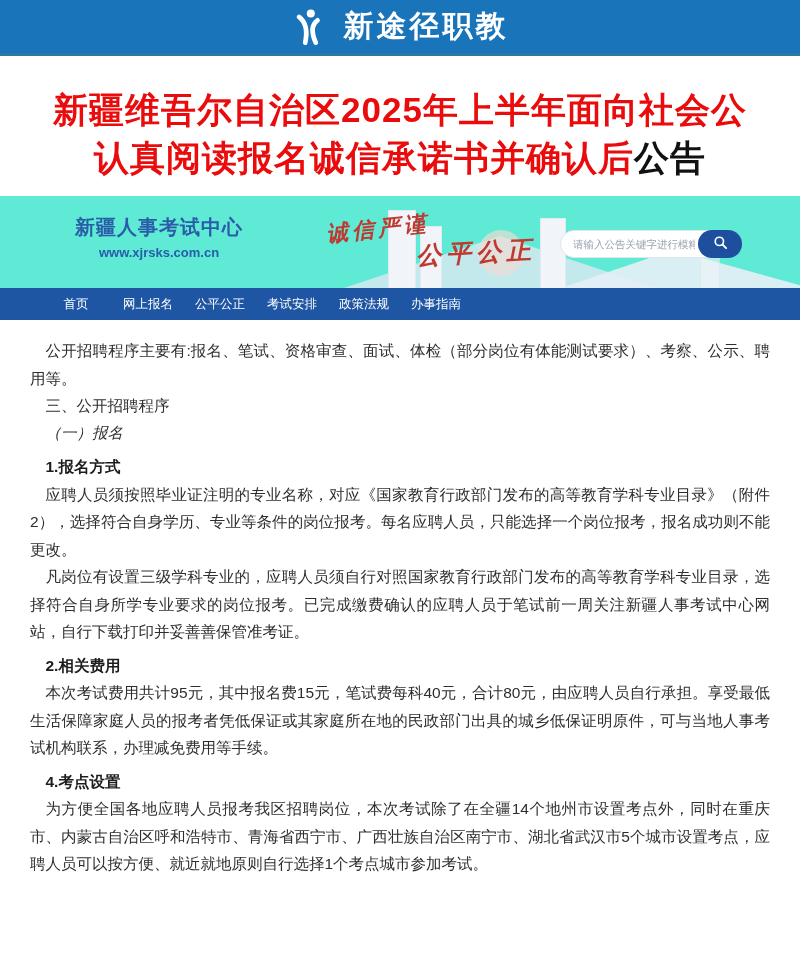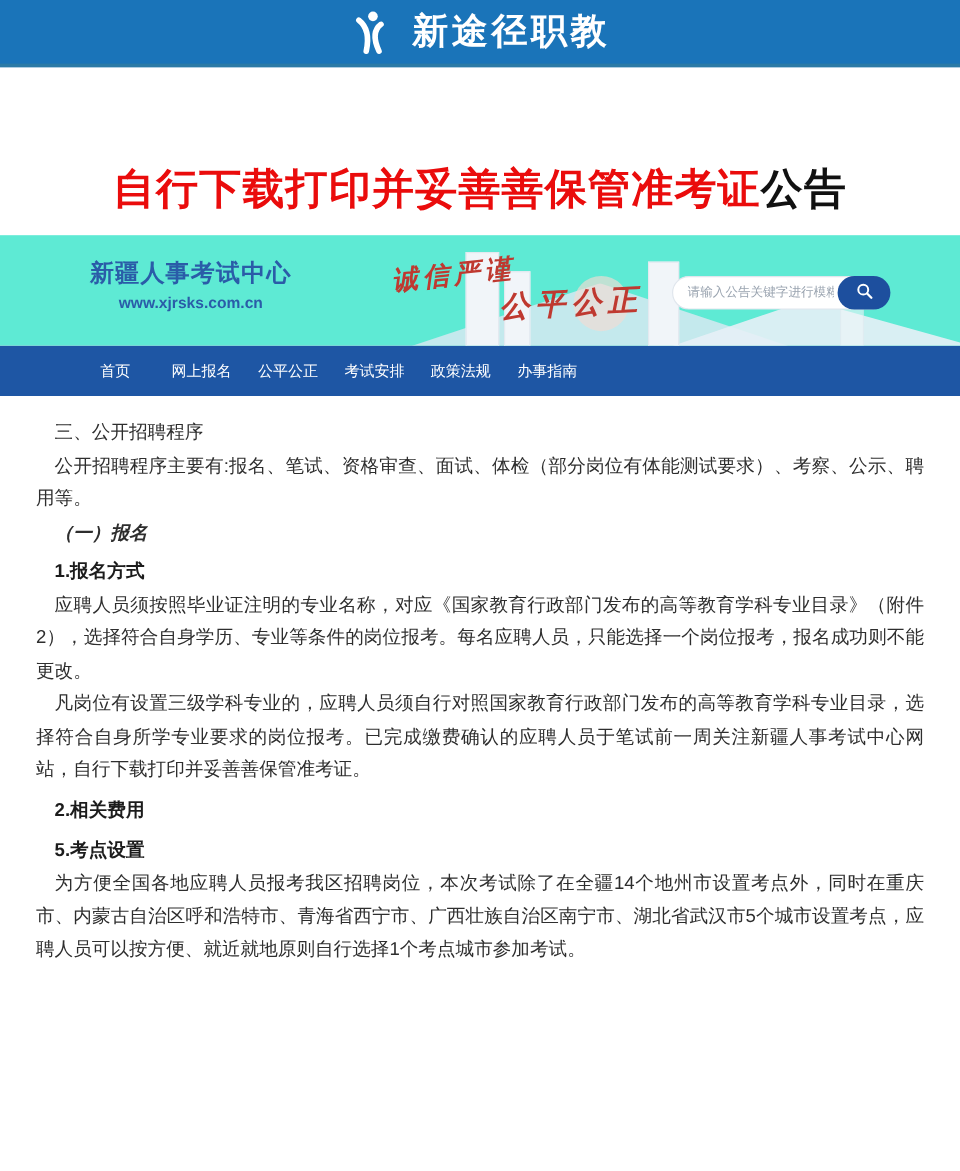--- a/index.html
+++ b/index.html
@@ -52,55 +52,55 @@
     font-family:"Liberation Sans",sans-serif;
   }
   .search input::placeholder{color:#9aa4b0;}
   .search-btn{
     position:absolute;right:-2px;top:0;width:44px;height:28px;border:none;
     border-radius:14px;background:var(--search-btn-blue,#1d4f9e);
     display:flex;align-items:center;justify-content:center;cursor:pointer;
   }
   
   .nav{
-    height:42px;background:var(--nav-blue,#1e56a4);
-    display:flex;align-items:center;padding-left:60px;box-sizing:border-box;
+    height:32px;background:var(--nav-blue,#1e56a4);
+    display:flex;align-items:center;padding-left:40px;box-sizing:border-box;
   }
   .nav-item{
     width:72px;text-align:center;color:#ffffff;font-size:12.5px;
     text-decoration:none;line-height:34px;cursor:pointer;
   }
   
   .article{
     padding:17px 30px 0 30px;color:#2e2e2e;
     font-size:15.5px;line-height:27.5px;text-align:justify;
   }
   .article p{margin:0;text-indent:1em;}
   .article p.bold{font-weight:800;color:#1c1c1c;margin-top:6px;}
-  .article p.kaiti{font-family:"DejaVu Serif","Liberation Serif",serif;font-style:italic;font-weight:bold;}
+  .article p.kaiti{font-family:"DejaVu Serif","Liberation Serif",serif;font-style:italic;}
 </style>
 </head>
 <body>
 
 <header class="topbar">
   <div class="brand">
     <span>
       <svg width="32" height="38" viewBox="0 0 26 34" fill="none">
         <circle cx="15.5" cy="5" r="3.6" fill="#ffffff"></circle>
         <path d="M5 8 Q14 15 10.5 31" stroke="#ffffff" stroke-width="4.2" stroke-linecap="round" fill="none"></path>
         <path d="M21.5 11 Q13.5 17 20 31" stroke="#ffffff" stroke-width="4.2" stroke-linecap="round" fill="none"></path>
       </svg>
     </span>
     <span class="brand-text">新途径职教</span>
   </div>
 </header>
 
 <h1 class="announce">
-  <br>
-  <span>自行下载打印并妥善善保管准考证</span><span class="black">公告</span>
+  <span>新疆维吾尔自治区2025年上半年面向社会公</span><br>
+  <span>认真阅读报名诚信承诺书并确认后</span><span class="black">公告</span>
 </h1>
 
 <section class="band">
   <div class="decor mtn1" style="left:290px;bottom:-18px;"></div>
   <div class="decor mtn2" style="left:520px;bottom:-14px;"></div>
   <div class="decor bld" style="left:388px;top:14px;width:26px;height:78px;"></div>
   <div class="decor bld" style="left:420px;top:30px;width:20px;height:62px;"></div>
   <div class="decor bld" style="left:540px;top:22px;width:24px;height:70px;"></div>
   <div class="decor bld" style="left:700px;top:40px;width:18px;height:52px;opacity:.6;"></div>
   <div class="decor sun" style="left:478px;top:34px;"></div>
@@ -129,22 +129,23 @@
 <nav class="nav" id="main-nav">
     <a class="nav-item">首页</a>
     <a class="nav-item">网上报名</a>
     <a class="nav-item">公平公正</a>
     <a class="nav-item">考试安排</a>
     <a class="nav-item">政策法规</a>
     <a class="nav-item">办事指南</a>
   </nav>
 
 <main class="article" id="article-body">
+    <p class="plain">公开招聘程序主要有:报名、笔试、资格审查、面试、体检（部分岗位有体能测试要求）、考察、公示、聘用等。</p>
     <p class="plain">三、公开招聘程序</p>
-    <p class="plain">公开招聘程序主要有:报名、笔试、资格审查、面试、体检（部分岗位有体能测试要求）、考察、公示、聘用等。</p>
     <p class="kaiti">（一）报名</p>
     <p class="bold">1.报名方式</p>
     <p class="indent">应聘人员须按照毕业证注明的专业名称，对应《国家教育行政部门发布的高等教育学科专业目录》（附件2），选择符合自身学历、专业等条件的岗位报考。每名应聘人员，只能选择一个岗位报考，报名成功则不能更改。</p>
     <p class="indent">凡岗位有设置三级学科专业的，应聘人员须自行对照国家教育行政部门发布的高等教育学科专业目录，选择符合自身所学专业要求的岗位报考。已完成缴费确认的应聘人员于笔试前一周关注新疆人事考试中心网站，自行下载打印并妥善善保管准考证。</p>
     <p class="bold">2.相关费用</p>
-    <p class="bold">5.考点设置</p>
+    <p class="indent">本次考试费用共计95元，其中报名费15元，笔试费每科40元，合计80元，由应聘人员自行承担。享受最低生活保障家庭人员的报考者凭低保证或其家庭所在地的民政部门出具的城乡低保证明原件，可与当地人事考试机构联系，办理减免费用等手续。</p>
+    <p class="bold">4.考点设置</p>
     <p class="indent">为方便全国各地应聘人员报考我区招聘岗位，本次考试除了在全疆14个地州市设置考点外，同时在重庆市、内蒙古自治区呼和浩特市、青海省西宁市、广西壮族自治区南宁市、湖北省武汉市5个城市设置考点，应聘人员可以按方便、就近就地原则自行选择1个考点城市参加考试。</p>
   </main>
 
 </body></html>

